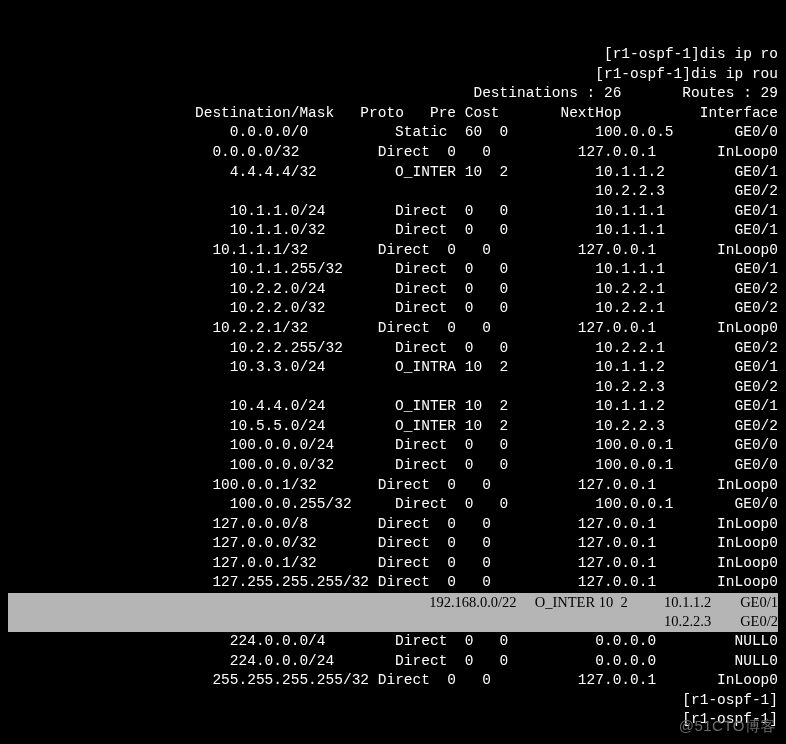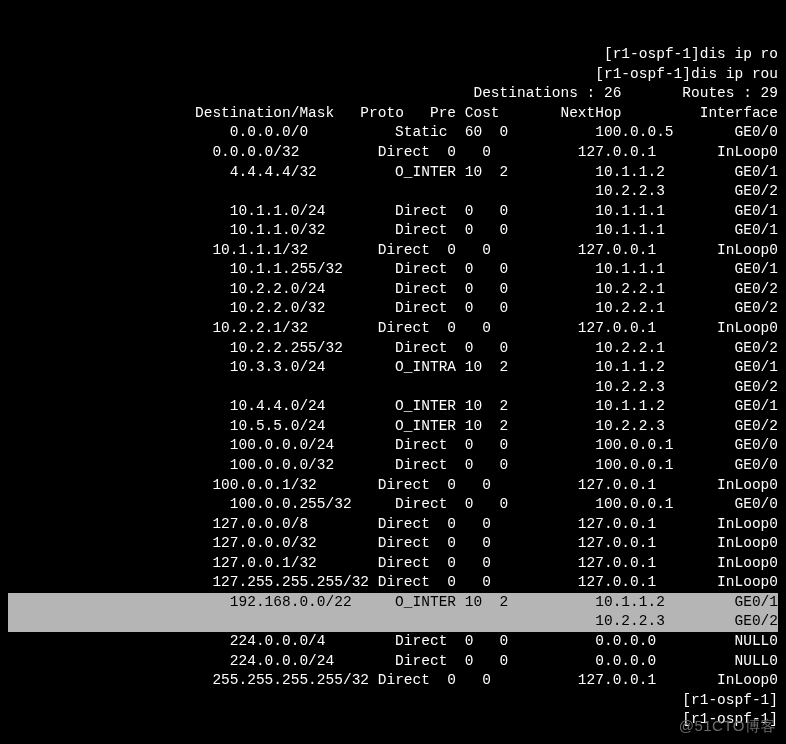--- a/index.html
+++ b/index.html
@@ -16,20 +16,21 @@
   }
   .terminal {
     padding: 6px 8px;
     white-space: pre;
   }
   .line { white-space: pre; text-align: right; }
   .hl {
     background: #b5b5b5;
     color: #000;
     display: block;
+    font-family: Liberation Serif, serif;
   }
   .watermark {
     position: absolute;
     right: 10px;
     bottom: 8px;
     color: #6a6a6a;
     font-size: 15px;
     font-family: Liberation Sans, sans-serif;
     letter-spacing: 0.5px;
   }

